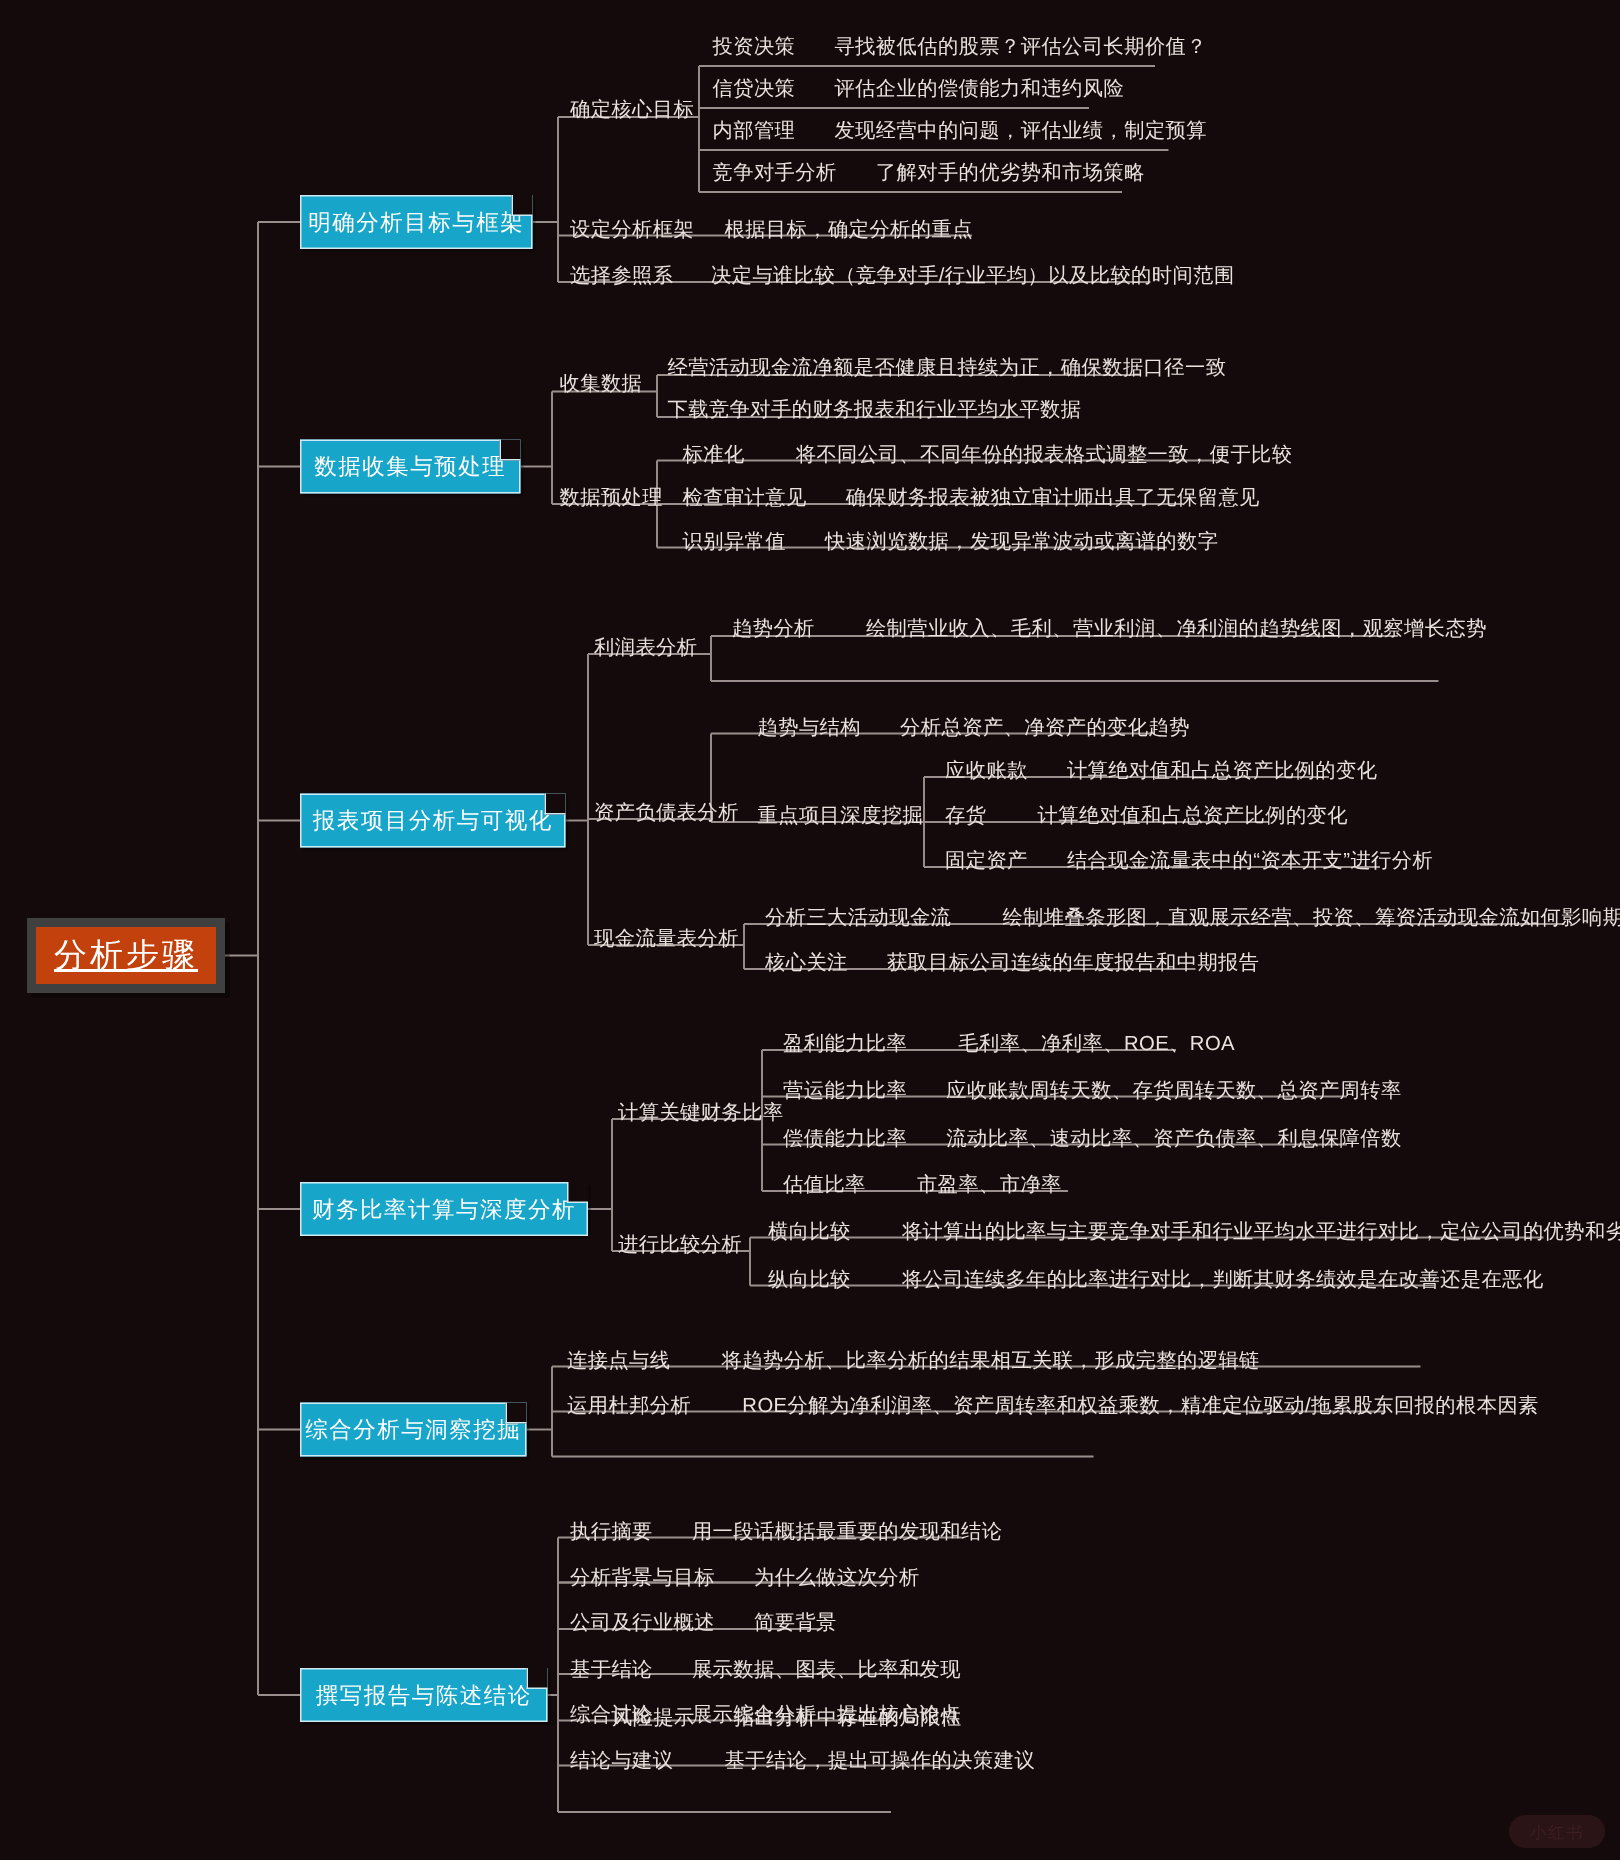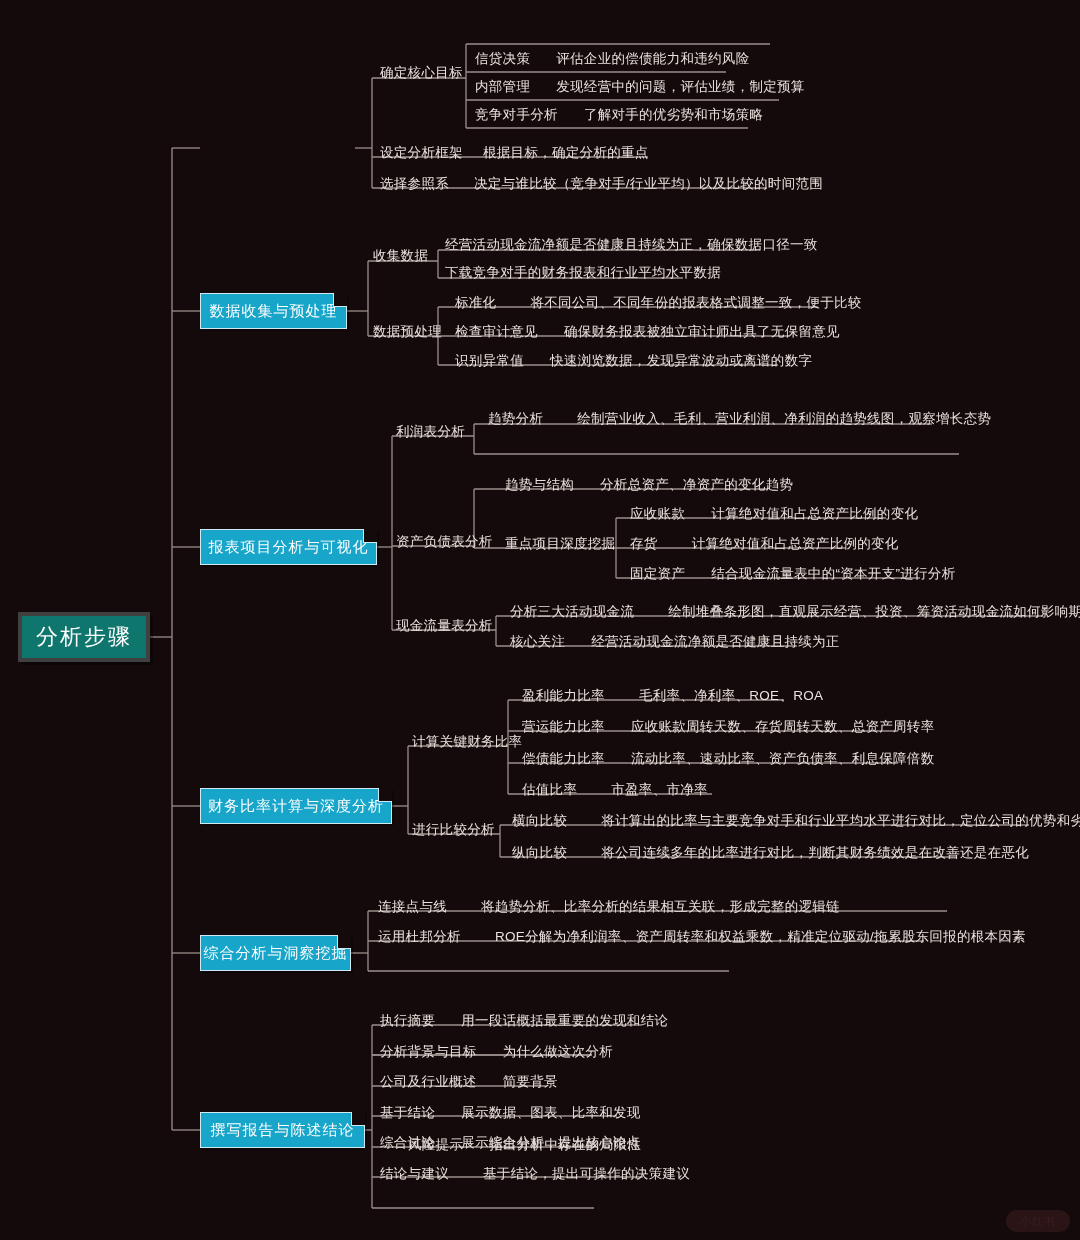--- a/index.html
+++ b/index.html
@@ -9,27 +9,28 @@
     font-family:"Liberation Sans","DejaVu Sans",sans-serif;
     overflow:hidden;
     position:relative;
   }
   #canvas{position:absolute;left:0;top:0;width:1080px;height:1240px;}
   svg.wires{position:absolute;left:0;top:0;width:1080px;height:1240px;pointer-events:none;}
   .node{position:absolute;box-sizing:border-box;}
 
   
   .root{
-    background:#0f766e;
-    border:4px solid #404040;
+    background:#c2410c;
+    border:6px solid #404040;
     color:#ffffff;
     font-size:22px;
     letter-spacing:2px;
     display:flex;align-items:center;justify-content:center;
     box-shadow:3px 3px 0 rgba(0,0,0,0.35);
+    text-decoration:underline;
   }
   
   .branch{
     background:#17a5c9;
     border:1px solid #cfeaf3;
     color:#ffffff;
     font-size:15px;
     letter-spacing:1px;
     display:flex;align-items:center;justify-content:center;
     white-space:nowrap;
@@ -157,20 +158,24 @@
       <path d="M372 1147 H596"></path>
       <path d="M372 1177 H643"></path>
       <path d="M372 1208 H594"></path>
     </g>
   </svg>
 
   <div class="node root" style="left:18px;top:612px;width:132px;height:50px;">
     <span>分析步骤</span>
   </div>
 
+  <div class="node branch" style="left:200px;top:130px;width:155px;height:36px;">
+    <span class="fold"></span>
+    <span>明确分析目标与框架</span>
+  </div>
 
   <div class="node branch" style="left:200px;top:293px;width:147px;height:36px;">
     <span class="fold"></span>
     <span>数据收集与预处理</span>
   </div>
 
   <div class="node branch" style="left:200px;top:529px;width:177px;height:36px;">
     <span class="fold"></span>
     <span>报表项目分析与可视化</span>
   </div>
@@ -190,20 +195,23 @@
     <span>撰写报告与陈述结论</span>
   </div>
 
   <div class="leaf" style="left:380px;top:64px;">
     <span>确定核心目标</span></div>
   <div class="leaf" style="left:380px;top:144px;">
     <span>设定分析框架</span></div>
   <div class="leaf" style="left:380px;top:175px;">
     <span>选择参照系</span></div>
 
+  <div class="leaf k2" style="left:475px;top:22px;">
+    <span class="k">投资决策</span>
+    <span class="d">寻找被低估的股票？评估公司长期价值？</span></div>
   <div class="leaf k2" style="left:475px;top:50px;">
     <span class="k">信贷决策</span>
     <span class="d">评估企业的偿债能力和违约风险</span></div>
   <div class="leaf k2" style="left:475px;top:78px;">
     <span class="k">内部管理</span>
     <span class="d">发现经营中的问题，评估业绩，制定预算</span></div>
   <div class="leaf k2" style="left:475px;top:106px;">
     <span class="k">竞争对手分析</span>
     <span class="d">了解对手的优劣势和市场策略</span></div>
   <div class="leaf" style="left:483px;top:144px;">
@@ -256,21 +264,21 @@
     <span class="d">计算绝对值和占总资产比例的变化</span></div>
   <div class="leaf k2" style="left:630px;top:565px;">
     <span class="k">固定资产</span>
     <span class="d">结合现金流量表中的“资本开支”进行分析</span></div>
 
   <div class="leaf k3" style="left:510px;top:603px;">
     <span class="k">分析三大活动现金流</span>
     <span class="d">绘制堆叠条形图，直观展示经营、投资、筹资活动现金流如何影响期末现金余额</span></div>
   <div class="leaf k2" style="left:510px;top:633px;">
     <span class="k">核心关注</span>
-    <span class="d">经营活动现金流净额是否健康且持续为正</span></div>
+    <span class="d">获取目标公司连续的年度报告和中期报告</span></div>
 
   <div class="leaf" style="left:412px;top:733px;">
     <span>计算关键财务比率</span></div>
   <div class="leaf" style="left:412px;top:821px;">
     <span>进行比较分析</span></div>
 
   <div class="leaf k3" style="left:522px;top:687px;">
     <span class="k">盈利能力比率</span>
     <span class="d">毛利率、净利率、ROE、ROA</span></div>
   <div class="leaf k2" style="left:522px;top:750px;">

